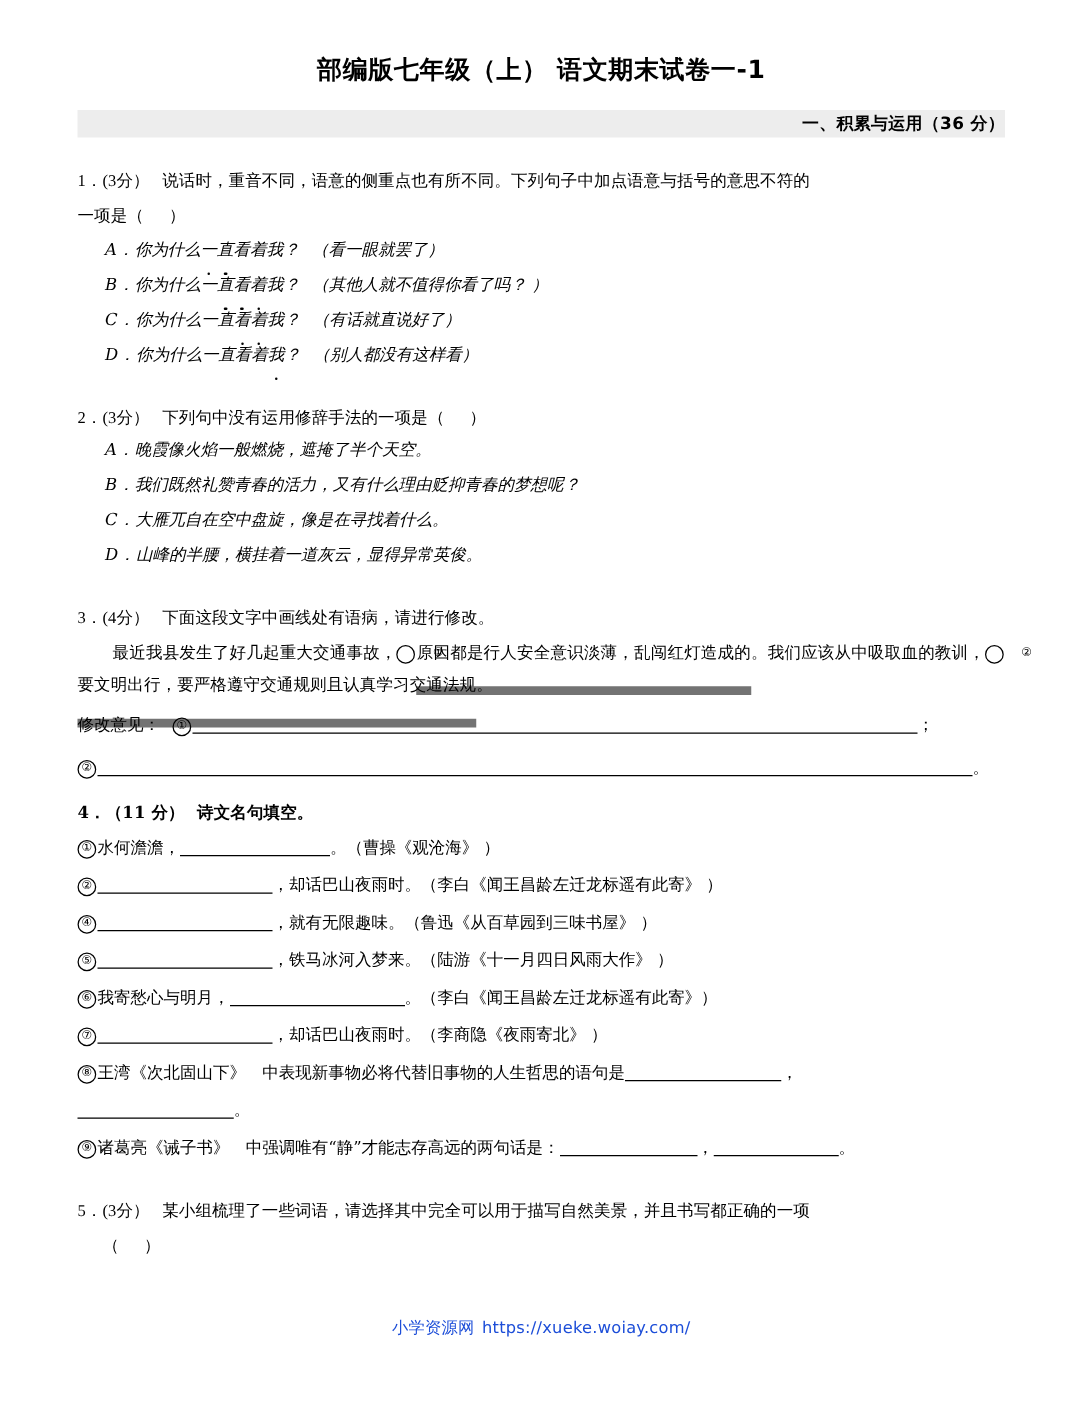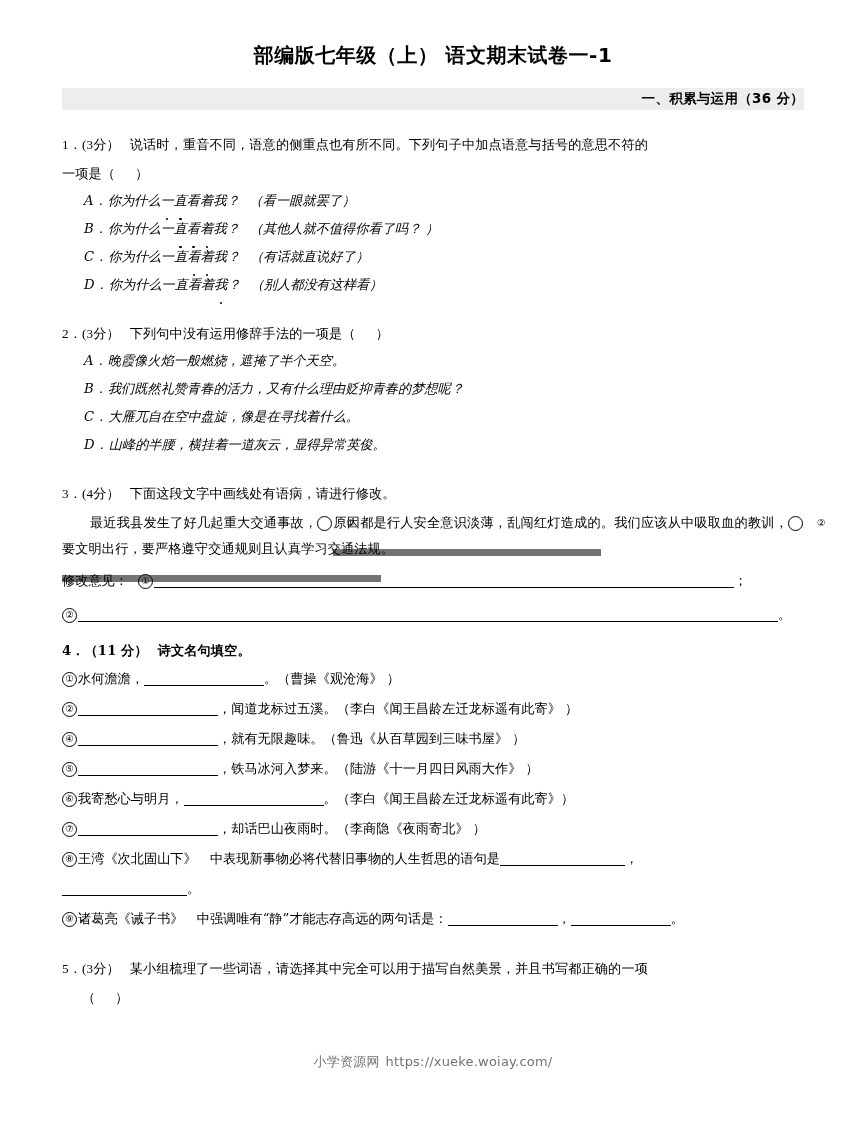--- a/index.html
+++ b/index.html
@@ -136,21 +136,21 @@
   .q4-head { margin-top: 8px; font-weight: bold; }
 
   
   .watermark {
     position: absolute;
     left: 0;
     right: 0;
     top: 1053px;
     text-align: center;
     font-size: 13px;
-    color: #737373;
+    color: #1d4ed8;
     font-family: "DejaVu Sans", "Liberation Sans", sans-serif;
     letter-spacing: 0.2px;
     white-space: nowrap;
   }
   .watermark .wm-site { margin-right: 6px; }
 </style>
 </head>
 <body>
 
 <div class="page">
@@ -210,21 +210,21 @@
     </p>
 
     <p class="q q4-head">
       <span>4．</span><span>（11 分）</span><span class="gap-sm"></span><span>诗文名句填空。</span>
     </p>
 
     <p class="fill-row">
       <span class="circnum">①</span><span>水何澹澹，</span><span class="blank" style="width:120px"></span><span>。（曹操《观沧海》 ）</span>
     </p>
     <p class="fill-row">
-      <span class="circnum">②</span><span class="blank" style="width:140px"></span><span>，闻道龙标过五溪。（李白《闻王昌龄左迁龙标遥有此寄》 ）</span>
+      <span class="circnum">②</span><span class="blank" style="width:140px"></span><span>，却话巴山夜雨时。（李白《闻王昌龄左迁龙标遥有此寄》 ）</span>
     </p>
     <p class="fill-row">
       <span class="circnum">④</span><span class="blank" style="width:140px"></span><span>，就有无限趣味。（鲁迅《从百草园到三味书屋》 ）</span>
     </p>
     <p class="fill-row">
       <span class="circnum">⑤</span><span class="blank" style="width:140px"></span><span>，铁马冰河入梦来。（陆游《十一月四日风雨大作》 ）</span>
     </p>
     <p class="fill-row">
       <span class="circnum">⑥</span><span>我寄愁心与明月，</span><span class="blank" style="width:140px"></span><span>。（李白《闻王昌龄左迁龙标遥有此寄》）</span>
     </p>

